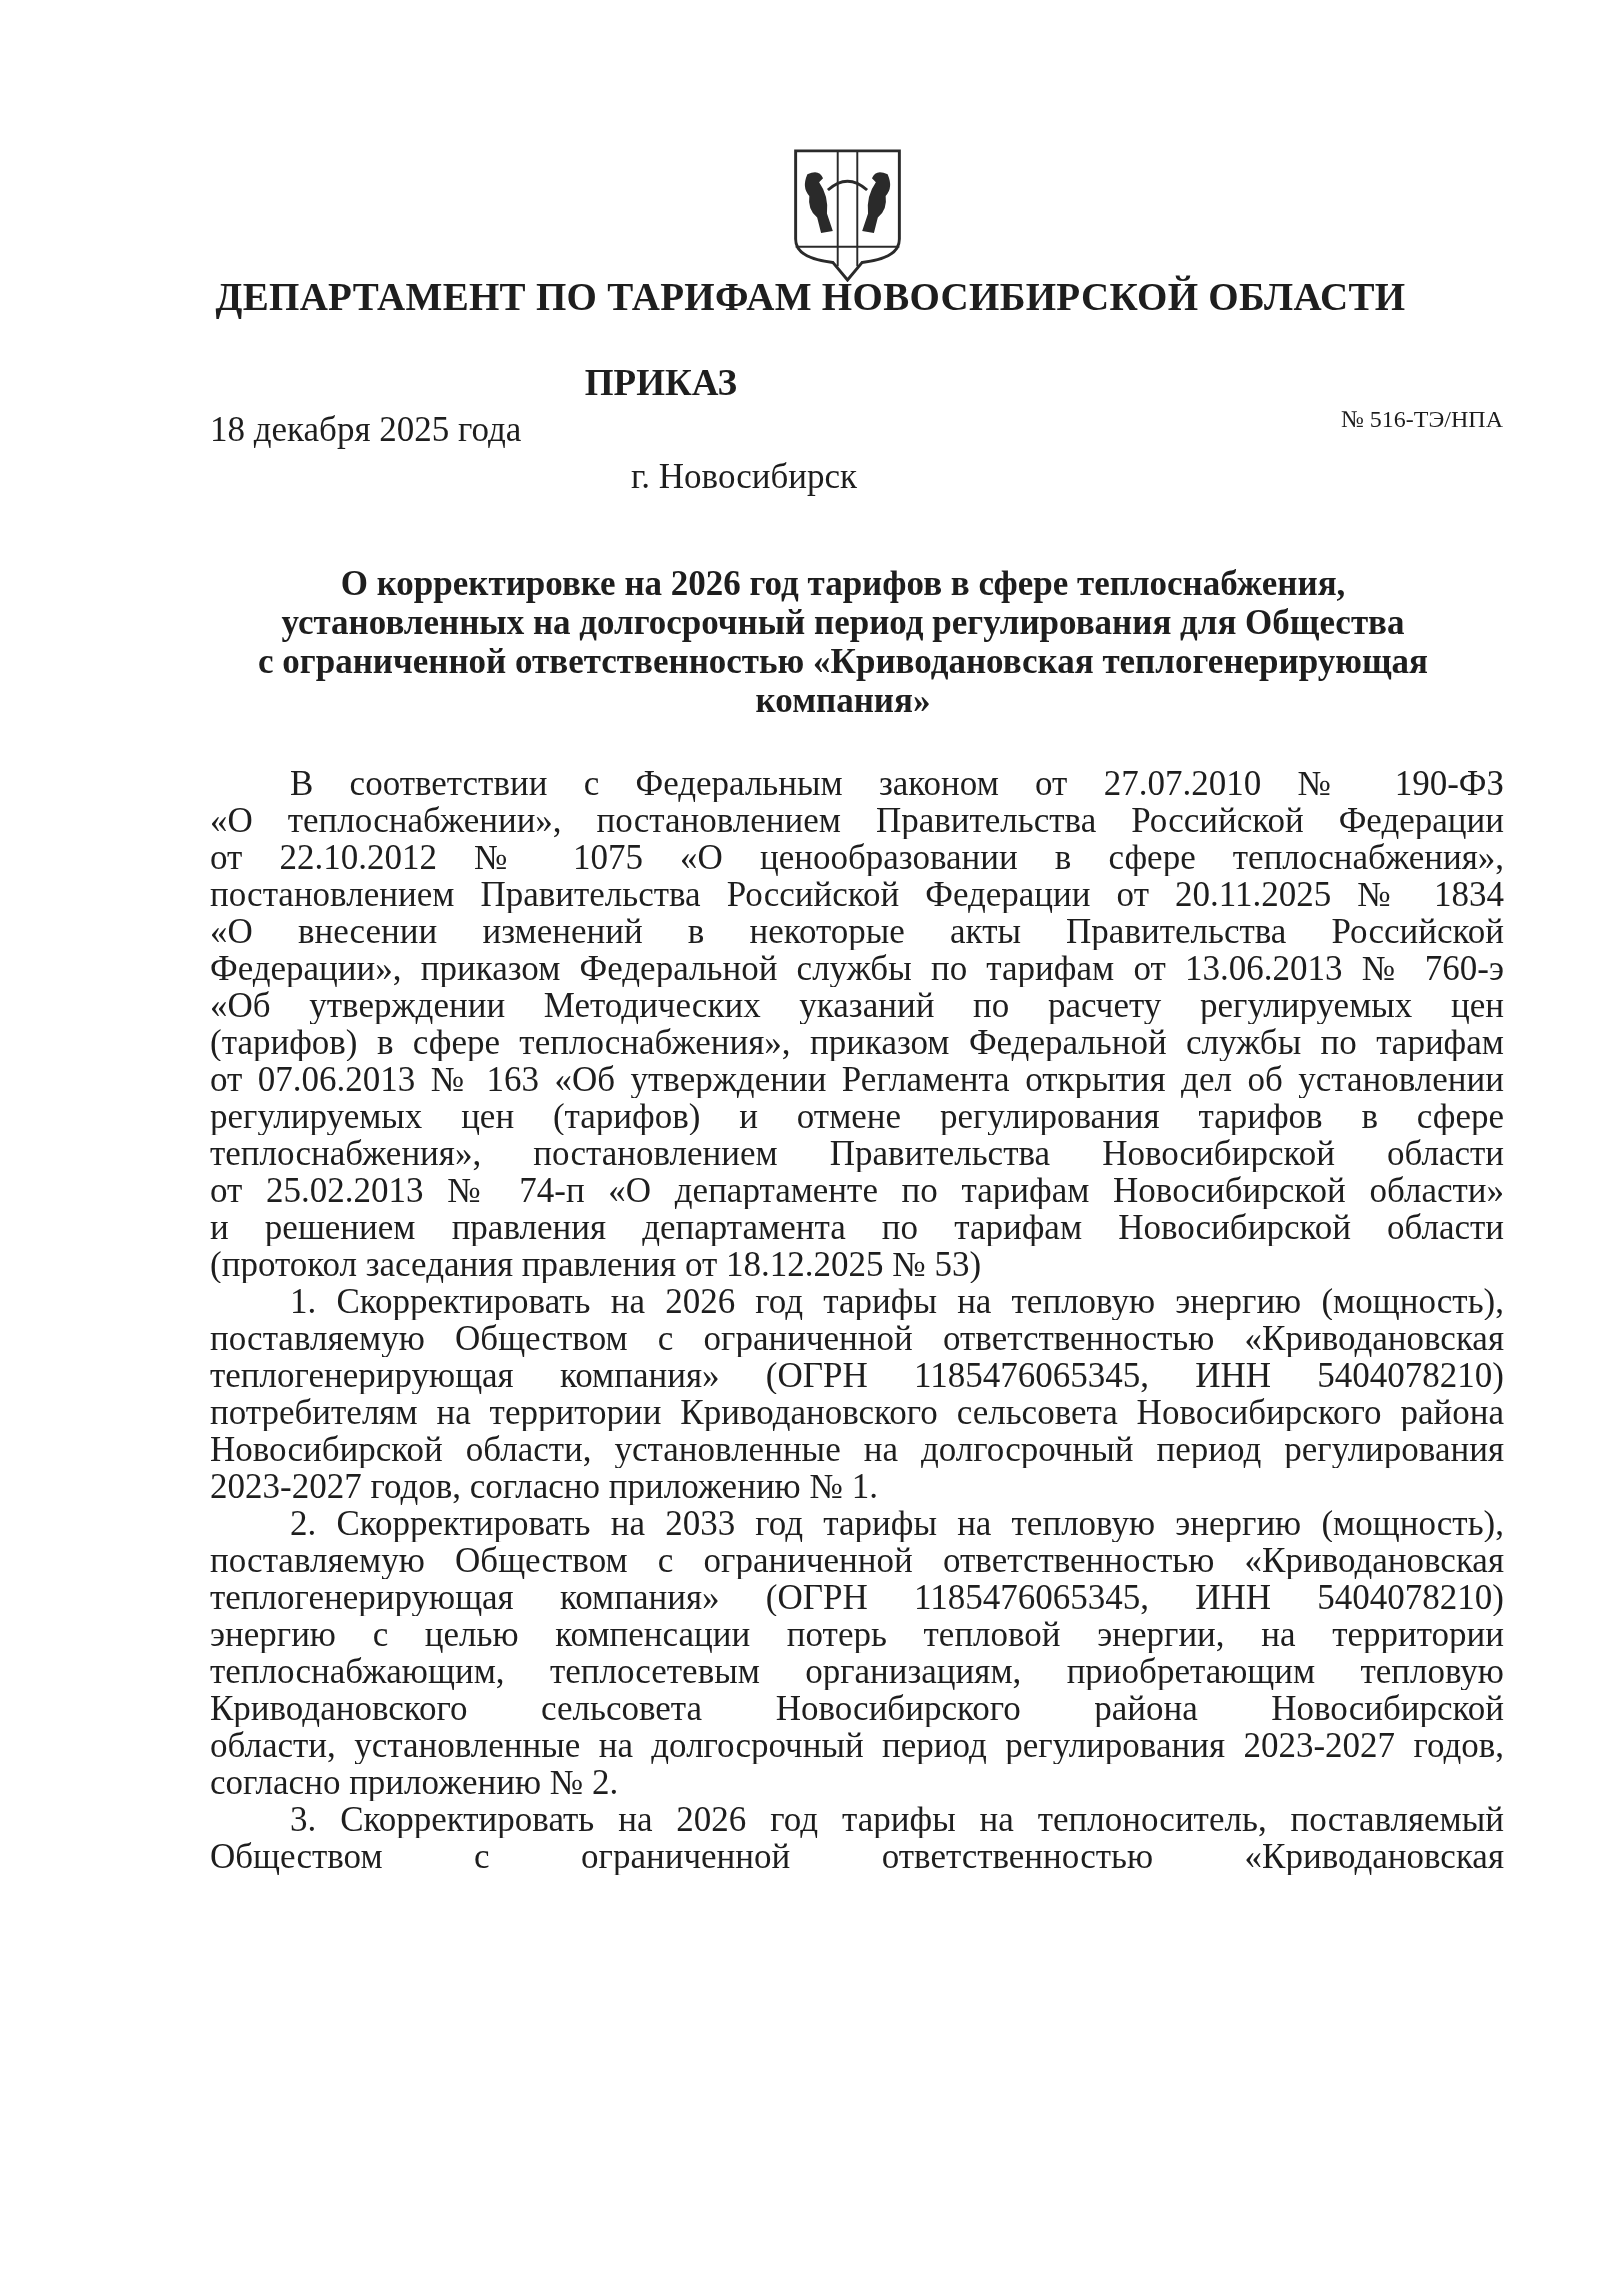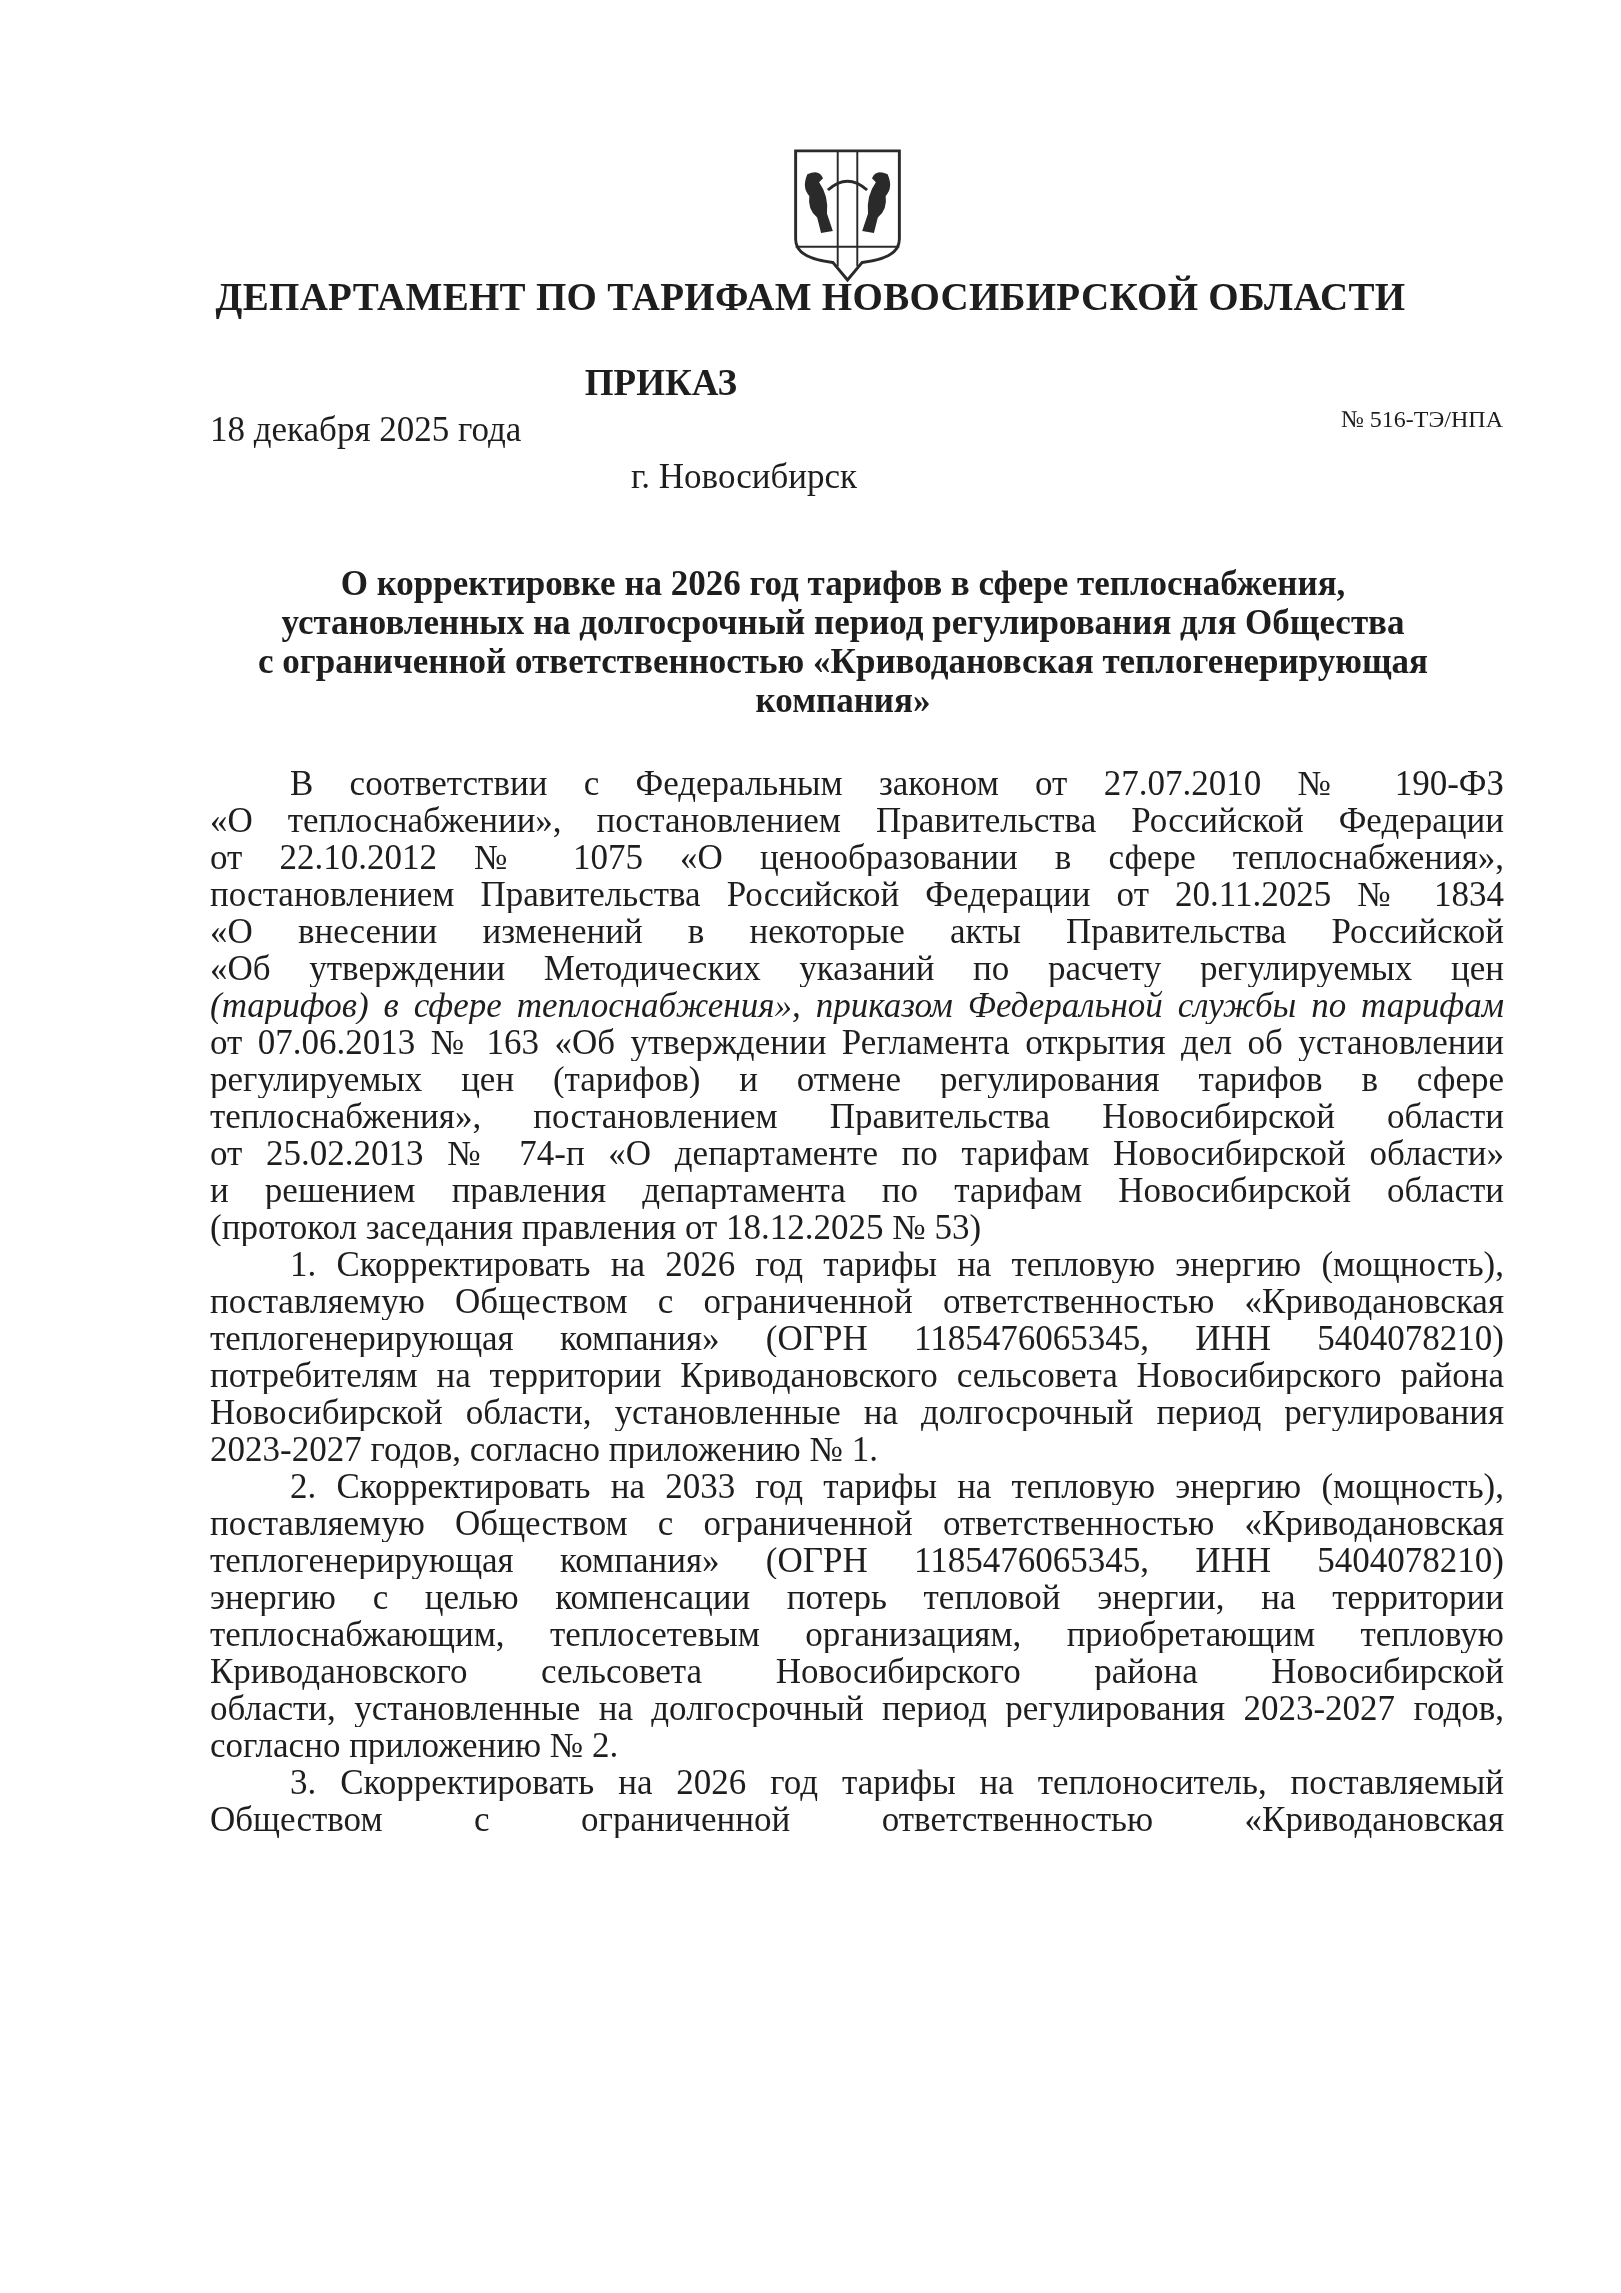--- a/index.html
+++ b/index.html
@@ -67,22 +67,23 @@
   <div>компания»</div>
 </div>
 
 <div class="body">
   <div>
     <span class="ln ind" style="white-space: normal; overflow: hidden;">В соответствии с Федеральным законом от 27.07.2010 № 190-ФЗ</span>
     <span class="ln" style="white-space: normal; overflow: hidden;">«О теплоснабжении», постановлением Правительства Российской Федерации</span>
     <span class="ln" style="white-space: normal; overflow: hidden;">от 22.10.2012 № 1075 «О ценообразовании в сфере теплоснабжения»,</span>
     <span class="ln" style="white-space: normal; overflow: hidden;">постановлением Правительства Российской Федерации от 20.11.2025 № 1834</span>
     <span class="ln" style="white-space: normal; overflow: hidden;">«О внесении изменений в некоторые акты Правительства Российской</span>
+    <span class="ln" style="white-space: normal; overflow: hidden;">Федерации», приказом Федеральной службы по тарифам от 13.06.2013 № 760-э</span>
     <span class="ln" style="white-space: normal; overflow: hidden;">«Об утверждении Методических указаний по расчету регулируемых цен</span>
-    <span class="ln" style="white-space: normal; overflow: hidden; font-style: italic;">(тарифов) в сфере теплоснабжения», приказом Федеральной службы по тарифам</span>
+    <span class="ln" style="white-space: normal; overflow: hidden;">(тарифов) в сфере теплоснабжения», приказом Федеральной службы по тарифам</span>
     <span class="ln" style="white-space: normal; overflow: hidden;">от 07.06.2013 № 163 «Об утверждении Регламента открытия дел об установлении</span>
     <span class="ln" style="white-space: normal; overflow: hidden;">регулируемых цен (тарифов) и отмене регулирования тарифов в сфере</span>
     <span class="ln" style="white-space: normal; overflow: hidden;">теплоснабжения», постановлением Правительства Новосибирской области</span>
     <span class="ln" style="white-space: normal; overflow: hidden;">от 25.02.2013 № 74-п «О департаменте по тарифам Новосибирской области»</span>
     <span class="ln" style="white-space: normal; overflow: hidden;">и решением правления департамента по тарифам Новосибирской области</span>
     <span class="ln left" style="white-space: normal; overflow: hidden;">(протокол заседания правления от 18.12.2025 № 53)</span>
   </div>
 
   <div>
     <span class="ln ind" style="white-space: normal; overflow: hidden;">1. Скорректировать на 2026 год тарифы на тепловую энергию (мощность),</span>

